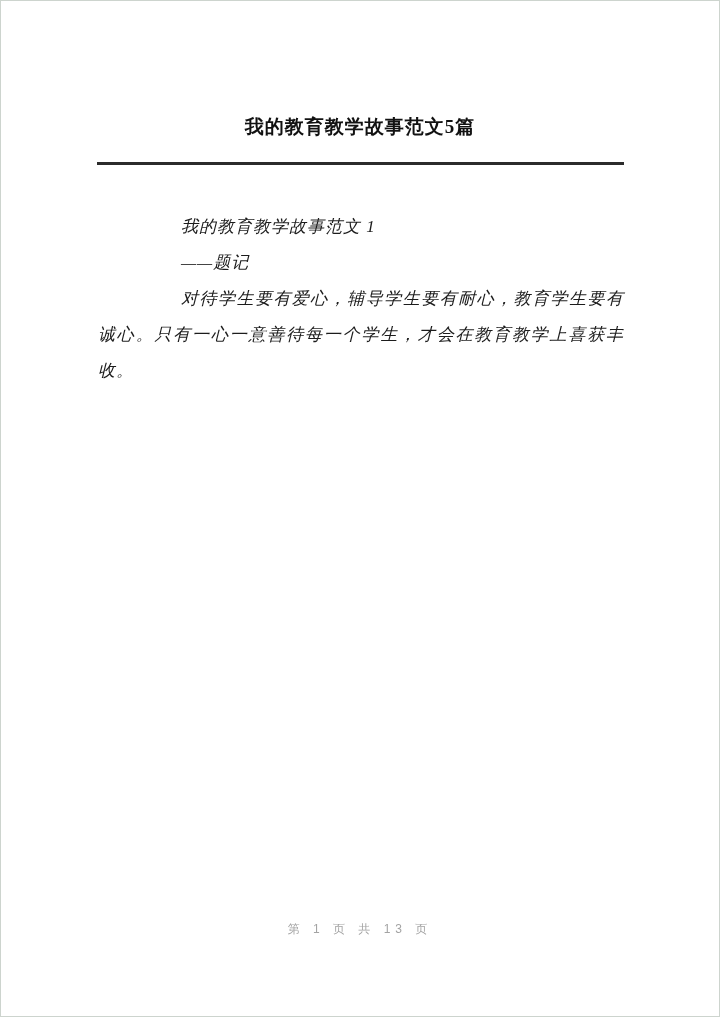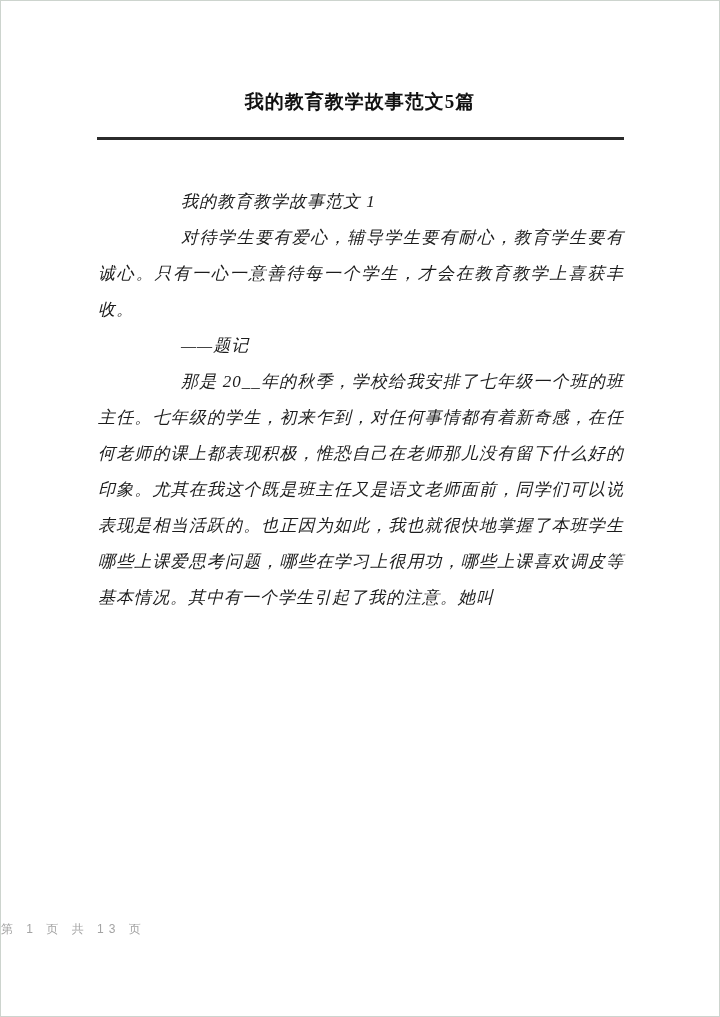--- a/index.html
+++ b/index.html
@@ -13,21 +13,21 @@
     width: 720px;
     height: 1017px;
     margin: 0 auto;
     background: #ffffff;
     border: 1px solid #cdd4ce;
     box-sizing: border-box;
     overflow: hidden;
   }
   .doc-title {
     margin: 0;
-    padding-top: 88px;
+    padding-top: 113px;
     text-align: center;
     font-size: 19px;
     font-weight: bold;
     color: #111111;
     letter-spacing: 1px;
   }
   .title-rule {
     width: 527px;
     height: 3px;
     background: #2b2b2b;
@@ -47,41 +47,41 @@
     text-justify: inter-ideograph;
     letter-spacing: 1px;
     text-indent: 83px;
     word-break: break-all;
   }
   .page-footer {
     position: absolute;
     left: 0;
     bottom: 78px;
     width: 100%;
+    text-align: center;
   }
   .page-footer span {
     font-size: 12px;
     color: #a3a3a3;
     letter-spacing: 5px;
     font-family: "Liberation Sans", "DejaVu Sans", sans-serif;
   }
 </style>
 </head>
 <body>
 
 <div class="page">
 
   <h1 class="doc-title">我的教育教学故事范文5篇</h1>
 
   <div class="title-rule"></div>
 
   <div class="content">
     <p>我的教育教学故事范文 1</p>
+    <p>——题记</p>
     <p>对待学生要有爱心，辅导学生要有耐心，教育学生要有诚心。只有一心一意善待每一个学生，才会在教育教学上喜获丰收。</p>
-    <p>——题记</p>
-    <p>那是 20__年的秋季，学校给我安排了七年级一个班的班主任。七年级的学生，初来乍到，对任何事情都有着新奇感，在任何老师的课上都表现积极，惟恐自己在老师那儿没有留下什么好的印象。尤其在我这个既是班主任又是语文老师面前，同学们可以说表现是相当活跃的。也正因为如此，我也就很快地掌握了本班学生哪些上课爱思考问题，哪些在学习上很用功，哪些上课喜欢调皮等基本情况。其中有一个学生引起了我的注意。她叫</p>
   </div>
 
   <div class="page-footer">
     <span>第 1 页 共 13 页</span>
   </div>
 
 </div>
 
 </body></html>

